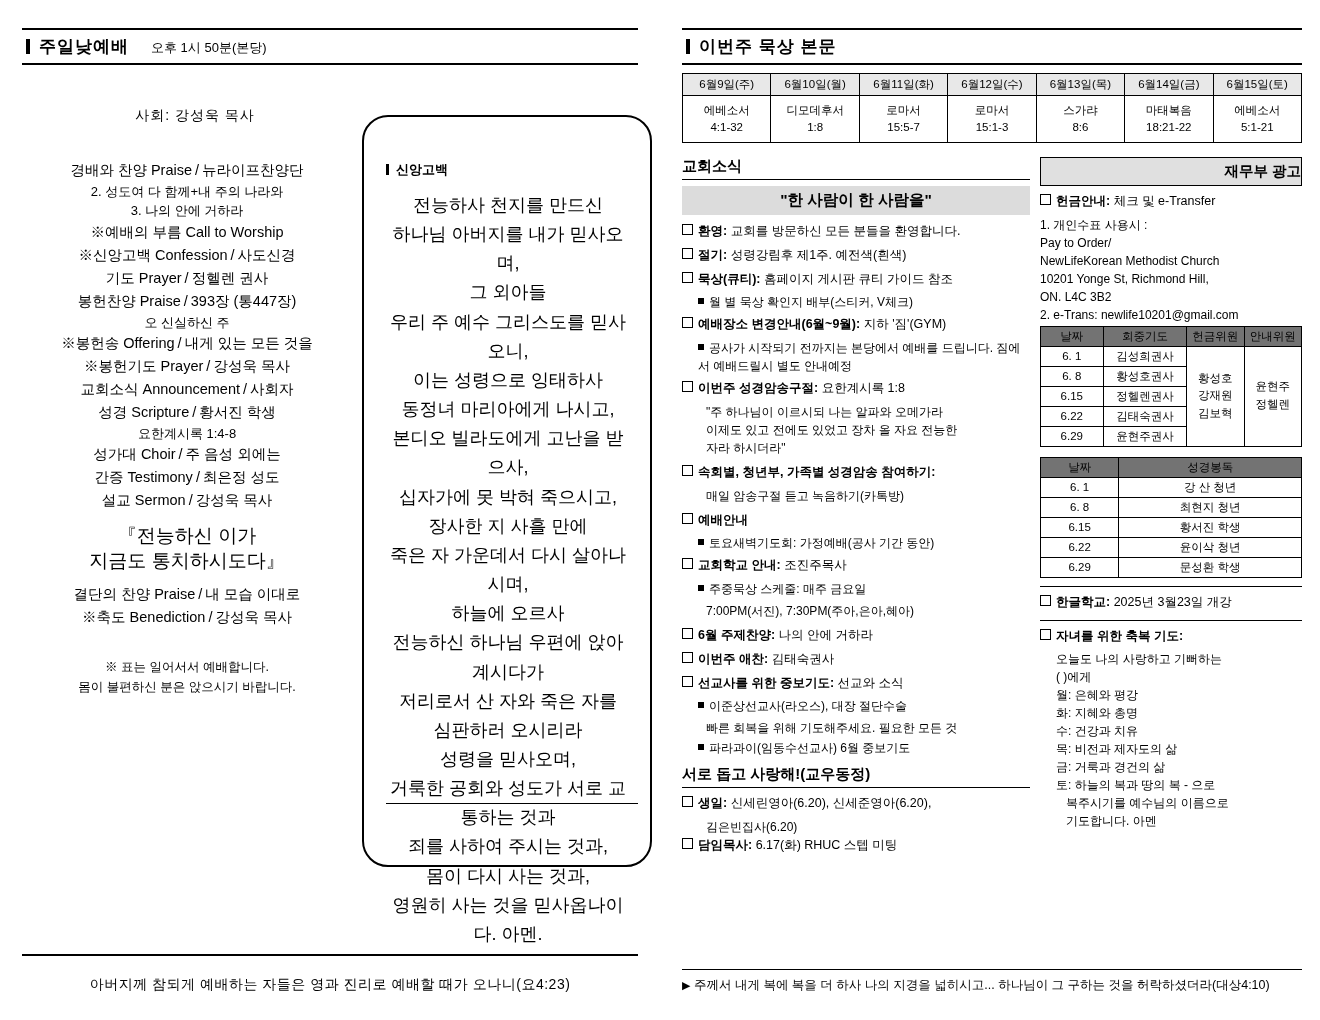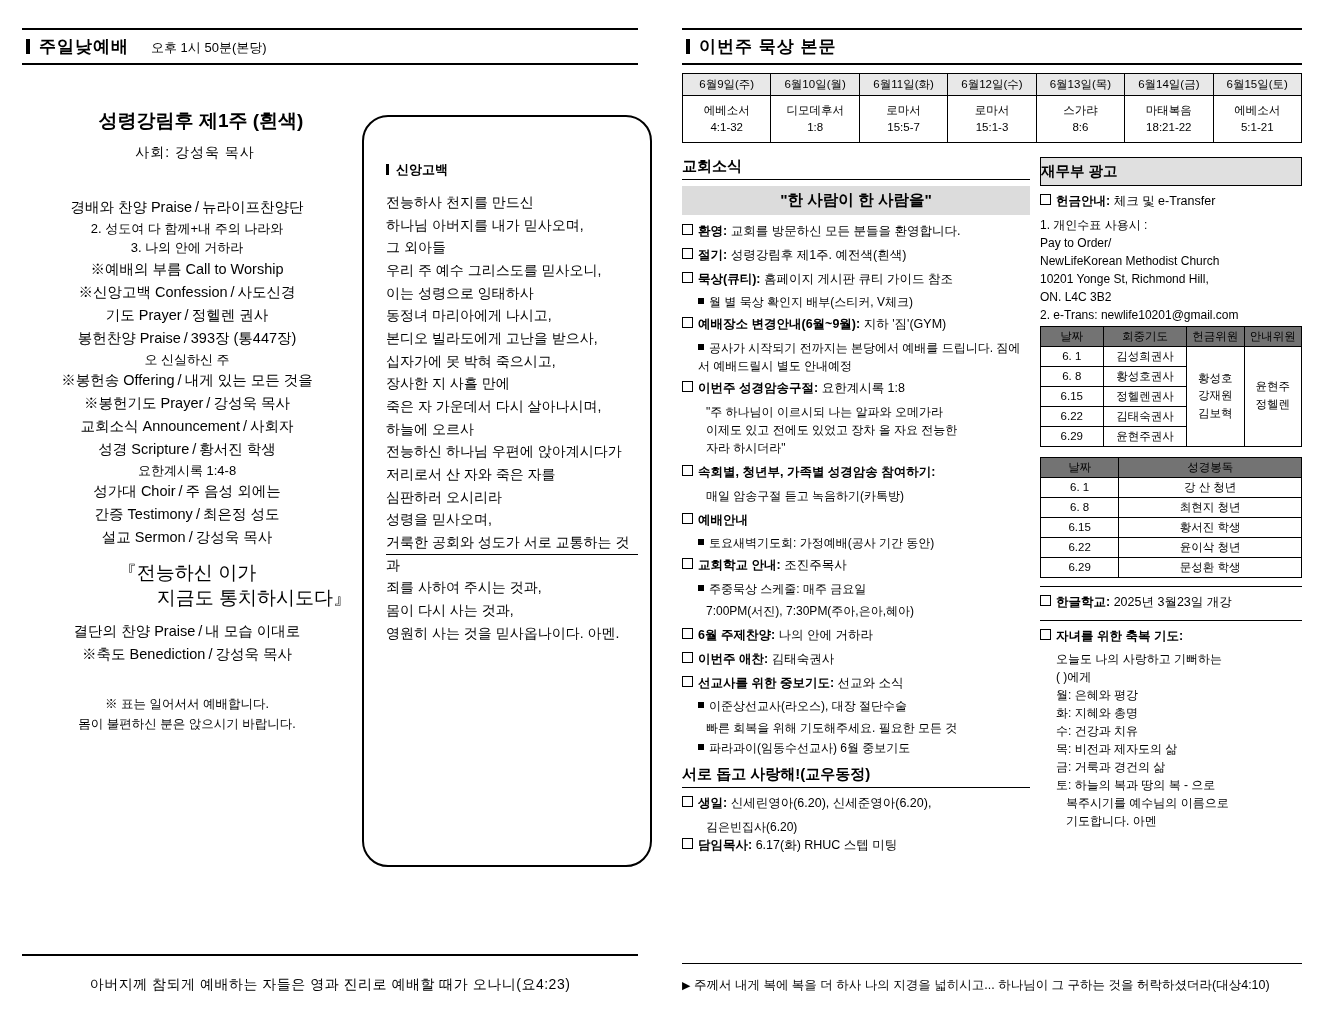--- a/index.html
+++ b/index.html
@@ -147,23 +147,24 @@
   .creed-title::before {
     content: "";
     display: inline-block;
     width: 3px;
     height: 11px;
     background: #000;
     margin-right: 7px;
     vertical-align: -1px;
   }
   .creed-text {
-    font-size: 14px;
+    font-size: 18px;
     line-height: 1.62;
     white-space: pre-line;
+    text-align: center;
   }
   .strike-line {
     position: relative;
   }
   .strike-line::after {
     content: "";
     position: absolute;
     left: 0;
     right: -8px;
     top: 50%;
@@ -220,21 +221,21 @@
     font-weight: bold;
     border-bottom: 1.6px solid #000;
     padding-bottom: 3px;
     margin-bottom: 6px;
   }
   .sec-head-boxed {
     font-size: 14.5px;
     font-weight: bold;
     border: 1.6px solid #000;
     background: #e0e0e0;
-    text-align: left;
+    text-align: right;
     padding: 4px 0;
     margin-bottom: 6px;
   }
   .theme-banner {
     background: #dcdcdc;
     text-align: center;
     font-size: 15.5px;
     font-weight: bold;
     padding: 4px 0;
     margin-bottom: 7px;
@@ -302,43 +303,40 @@
     font-size: 12px;
     line-height: 1.5;
     margin-left: 16px;
   }
   .right-footer {
     position: absolute;
     left: 22px;
     right: 18px;
     bottom: 26px;
     border-top: 1.6px solid #000;
-    padding-top: 13px;
+    padding-top: 7px;
     font-size: 12.5px;
   }
   .tri { font-size: 11px; }
 </style>
 </head>
 <body>
 
 <div class="page">
 
   <div class="left-page">
 
     <div class="hdr-rule">
       <span class="hdr-title">주일낮예배</span>
       <span class="hdr-sub">오후 1시 50분(본당)</span>
     </div>
 
     <div class="left-body">
 
       <div class="order-col">
-        <div style="text-align:center;">
-          <span class="service-title">성령강림후 제1주 (흰색)</span>
-        </div>
         <div class="service-leader">사회: 강성욱 목사</div>
 
         <div class="order-list">
 
           <div class="order-row">
             <span>경배와 찬양 Praise</span><span class="sep">/</span><span>뉴라이프찬양단</span>
           </div>
           <div class="order-sub">2. 성도여 다 함께+내 주의 나라와</div>
           <div class="order-sub">3. 나의 안에 거하라</div>
 
@@ -372,21 +370,21 @@
             <span>성가대 Choir</span><span class="sep">/</span><span>주 음성 외에는</span>
           </div>
           <div class="order-row">
             <span>간증 Testimony</span><span class="sep">/</span><span>최은정 성도</span>
           </div>
           <div class="order-row">
             <span>설교 Sermon</span><span class="sep">/</span><span>강성욱 목사</span>
           </div>
 
           <div class="sermon-title">『전능하신 이가</div>
-          <div class="sermon-title" style="margin-top:-10px;text-align:right;">지금도 통치하시도다』</div>
+          <div class="sermon-title" style="margin-top:-10px;">지금도 통치하시도다』</div>
 
           <div class="order-row">
             <span>결단의 찬양 Praise</span><span class="sep">/</span><span>내 모습 이대로</span>
           </div>
           <div class="order-row">
             <span>※축도 Benediction</span><span class="sep">/</span><span>강성욱 목사</span>
           </div>
         </div>
 
         <div class="order-note">

